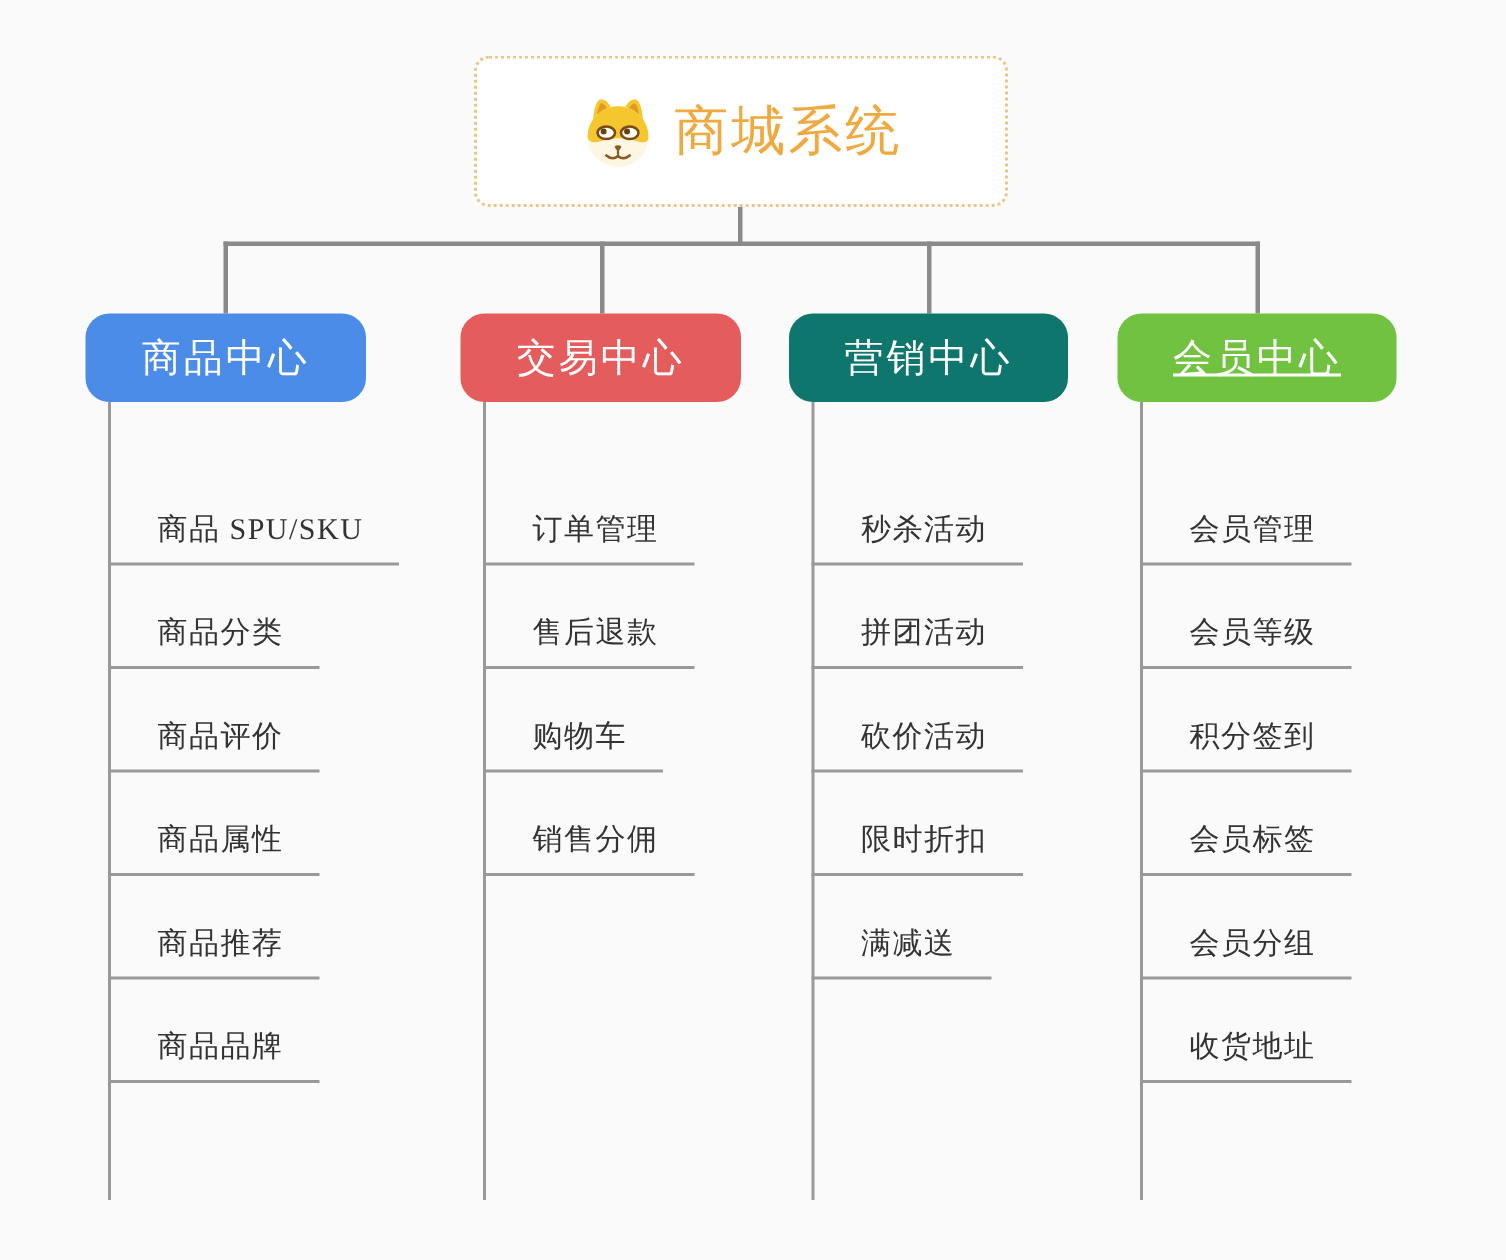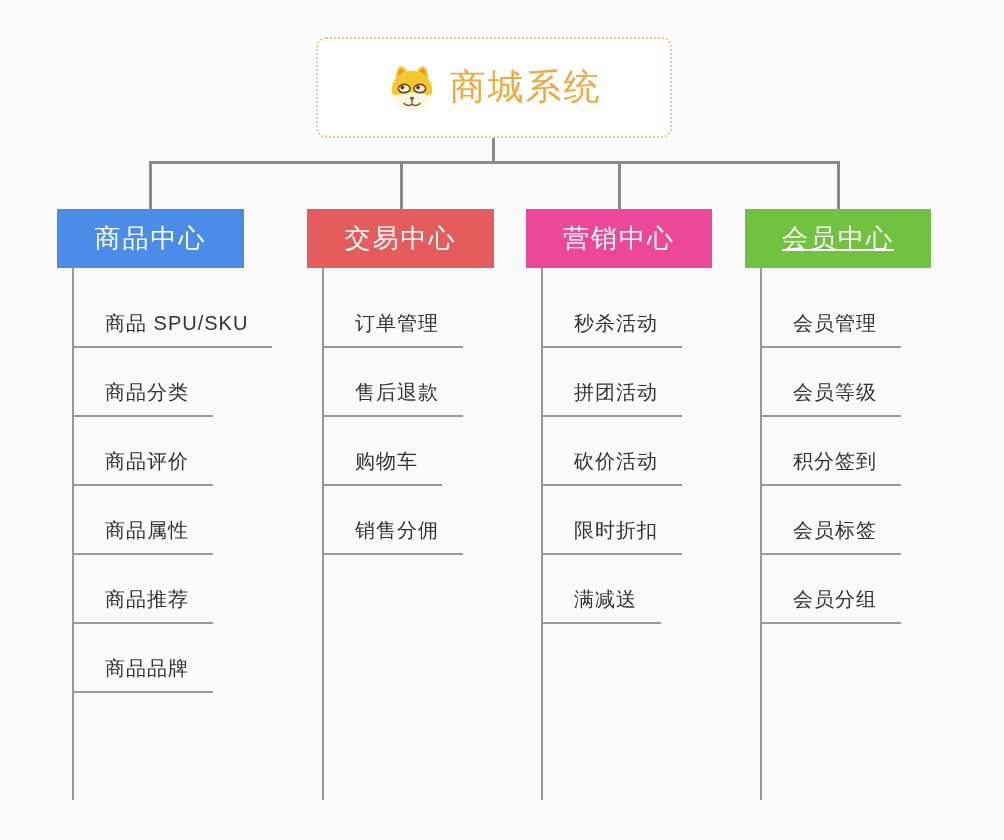--- a/index.html
+++ b/index.html
@@ -21,37 +21,37 @@
   .root-icon{width:50px;height:50px;display:block;}
   
   .line{position:absolute;background:#8a8a8a;}
   .root-drop   {left:492px;top:138px;width:3px;height:26px;}
   .trunk       {left:149px;top:161px;width:691px;height:3px;}
   .drop        {top:161px;width:3px;height:48px;}
   .drop.d0{left:149px}.drop.d1{left:400px}.drop.d2{left:618px}.drop.d3{left:837px}
   
   .branch-header{
     position:absolute;top:209px;width:187px;height:59px;
-    border-radius:0;display:flex;align-items:center;justify-content:center;
+    border-radius:16px;display:flex;align-items:center;justify-content:center;
     color:#ffffff;font-size:26px;letter-spacing:2px;
   }
   .branch-header.b0{left:57px}
   .branch-header.b1{left:307px}
   .branch-header.b2{left:526px;width:186px}
   .branch-header.b3{left:745px;width:186px}
   
   .col-line{position:absolute;top:268px;width:2px;height:532px;background:#999999;}
   .col-line.c0{left:72px}.col-line.c1{left:322px}.col-line.c2{left:541px}.col-line.c3{left:760px}
   .leaf-col{
     position:absolute;top:268px;
     display:flex;flex-direction:column;align-items:flex-start;
   }
   .leaf-col.c0{left:72px}.leaf-col.c1{left:322px}.leaf-col.c2{left:541px}.leaf-col.c3{left:760px}
   .leaf-slot{height:69px;display:flex;align-items:flex-end;}
-  .leaf-slot:first-child{height:80px;}
+  .leaf-slot:first-child{height:109px;font-family:Liberation Serif, serif;}
   .leaf{
     display:inline-block;
     padding:0 24px 9px 33px;
     border-bottom:2px solid #999999;
     font-size:20px;color:#333333;letter-spacing:1px;
     white-space:nowrap;
   }
 </style>
 </head>
 <body>
@@ -81,21 +81,21 @@
 
 <div class="line root-drop"></div>
 <div class="line trunk"></div>
 <div class="line drop d0"></div>
 <div class="line drop d1"></div>
 <div class="line drop d2"></div>
 <div class="line drop d3"></div>
 
 <div class="branch-header b0" style="background-color: rgb(74, 140, 232);">商品中心</div>
 <div class="branch-header b1" style="background-color: rgb(229, 92, 92);">交易中心</div>
-<div class="branch-header b2" style="background-color: #ec4899;">营销中心</div>
+<div class="branch-header b2" style="background-color: #0f766e;">营销中心</div>
 <div class="branch-header b3" style="background-color: rgb(114, 194, 65); text-decoration: underline;">会员中心</div>
 
 <div class="col-line c0"></div>
 <div class="col-line c1"></div>
 <div class="col-line c2"></div>
 <div class="col-line c3"></div>
 
 <div class="leaf-col c0">
   <div class="leaf-slot">
       <span class="leaf">商品 SPU/SKU</span>
@@ -159,13 +159,16 @@
     </div>
   <div class="leaf-slot">
       <span class="leaf">积分签到</span>
     </div>
   <div class="leaf-slot">
       <span class="leaf">会员标签</span>
     </div>
   <div class="leaf-slot">
       <span class="leaf">会员分组</span>
     </div>
+  <div class="leaf-slot">
+      <span class="leaf">收货地址</span>
+    </div>
 </div>
 
 </body></html>

